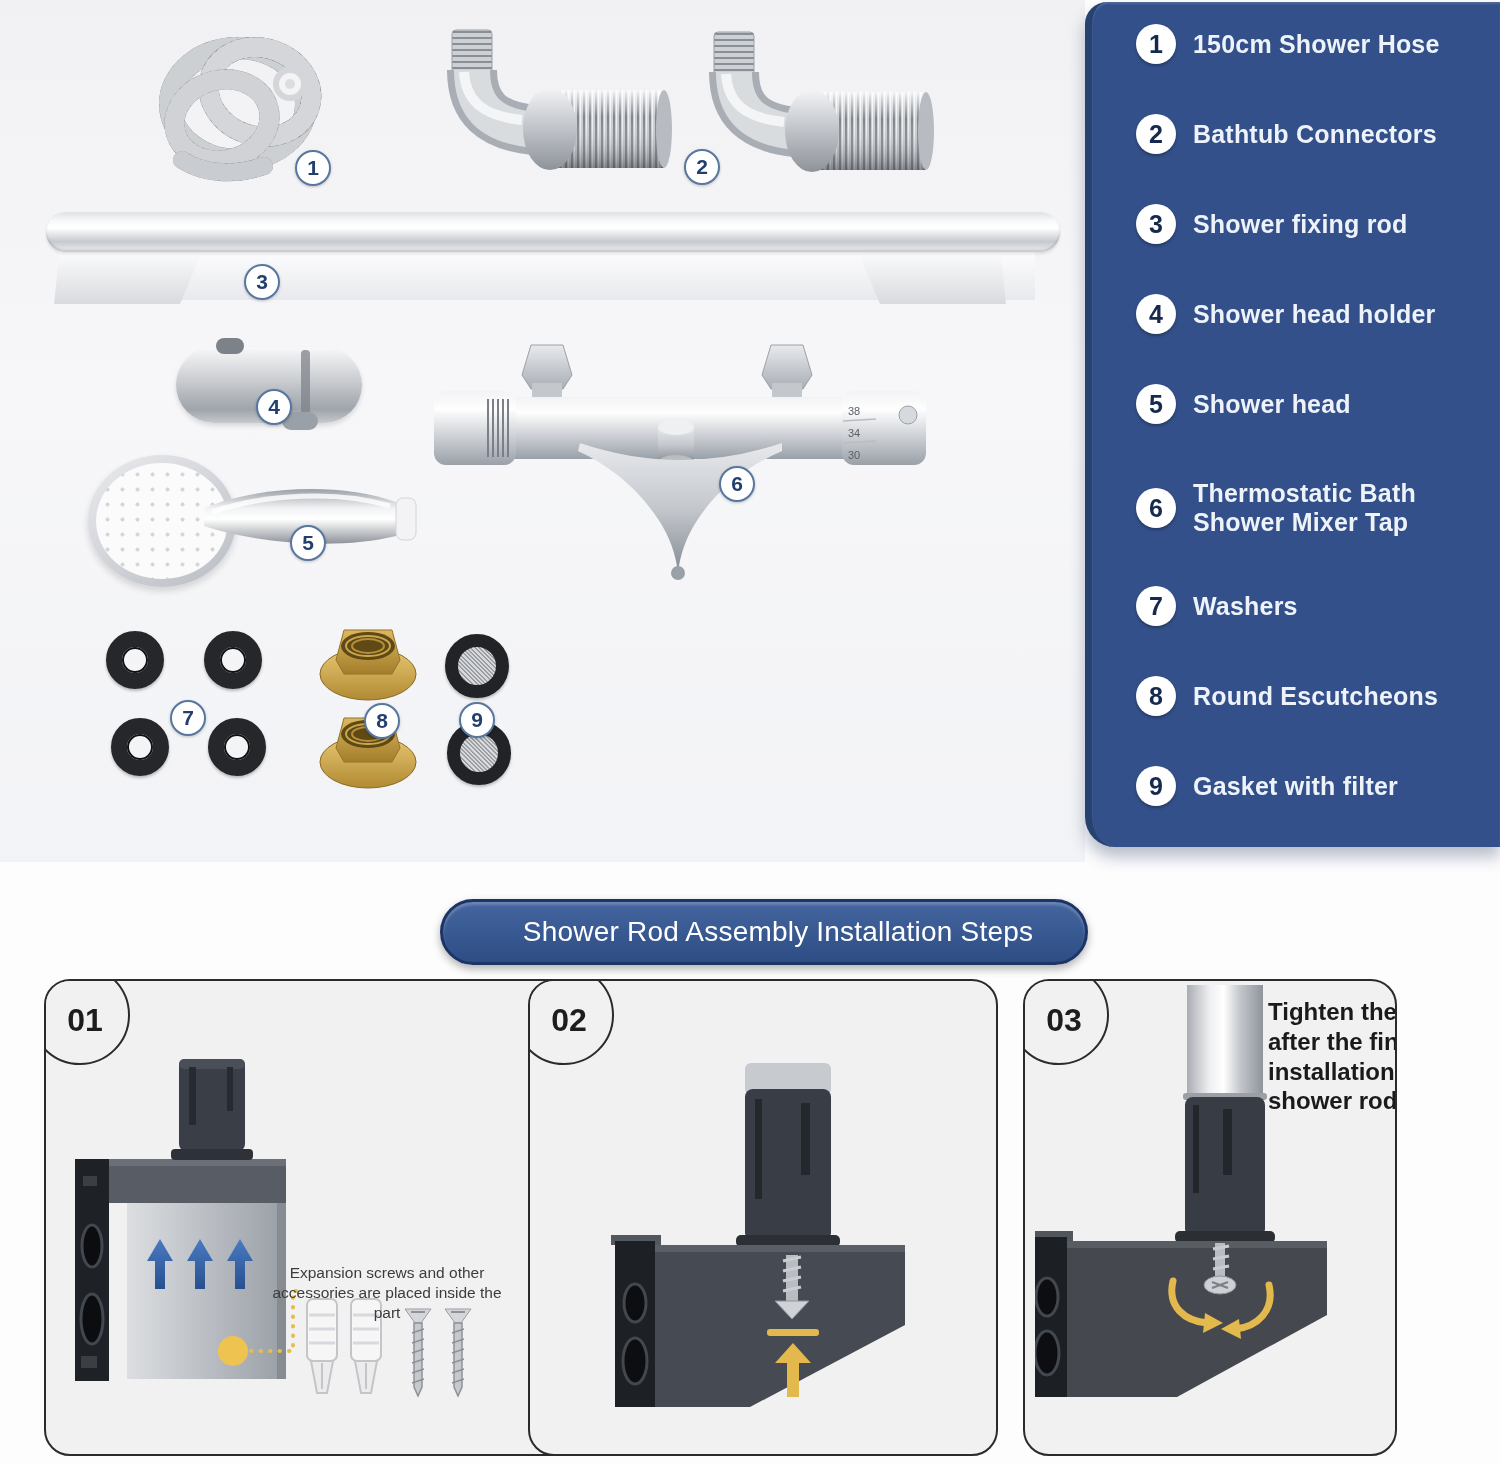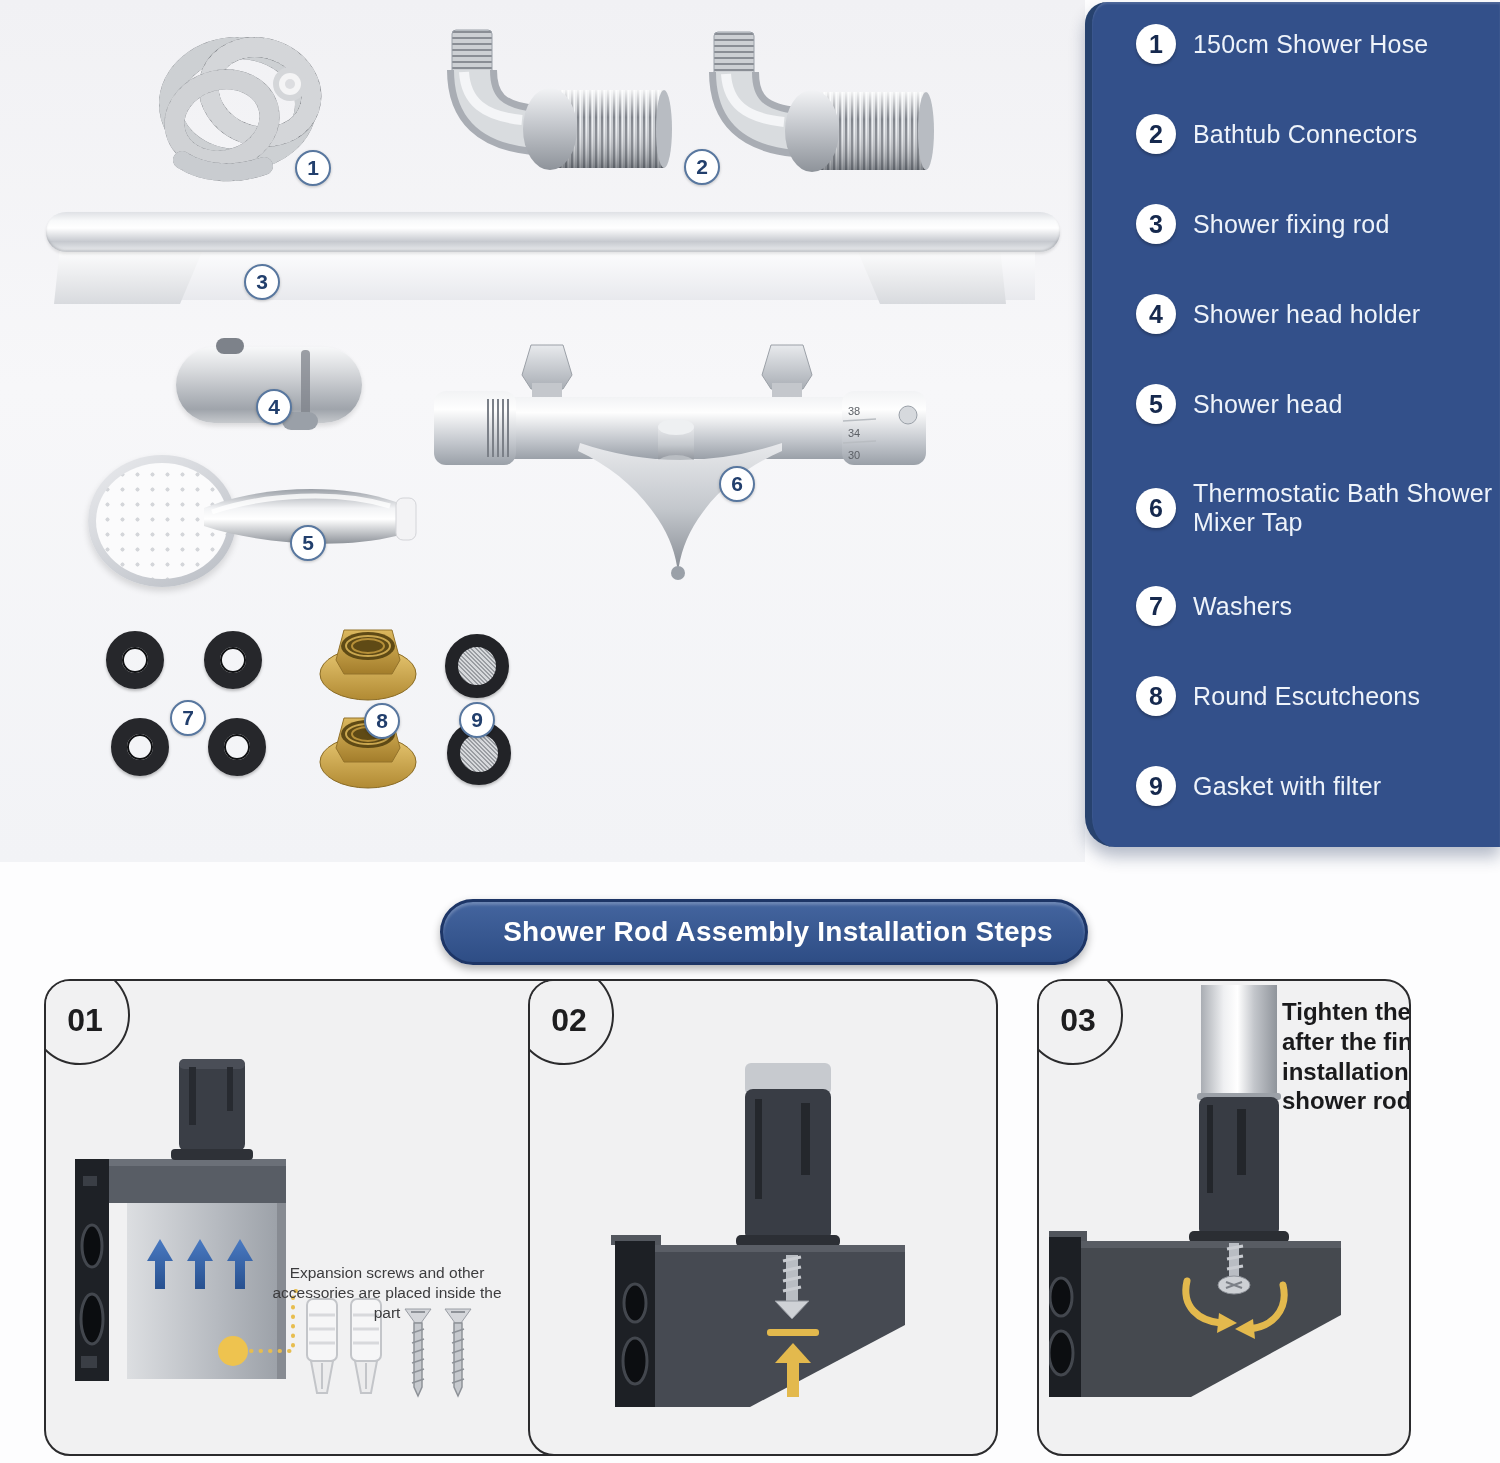--- a/index.html
+++ b/index.html
@@ -58,35 +58,35 @@
   
   .sidebar{position:absolute;left:1085px;top:2px;width:415px;height:845px;background:#33508a;
            border-radius:22px 0 0 30px;border-left:7px solid #27426e;
            box-shadow:0 10px 16px rgba(20,40,80,.30), inset 0 2px 2px rgba(255,255,255,.14);
            padding:22px 0 0 44px;}
   .litem{display:flex;align-items:center;gap:17px;height:40px;margin-bottom:50px;}
   .litem.tall{height:68px;margin-bottom:44px;}
   .lnum{flex:0 0 40px;width:40px;height:40px;border-radius:50%;background:#ffffff;color:#16294e;
         font-size:25px;font-weight:700;display:flex;align-items:center;justify-content:center;
         box-shadow:0 2px 3px rgba(0,0,0,.28);}
-  .llabel{color:#eef3fa;font-size:25px;font-weight:400;line-height:1.16;max-width:305px;letter-spacing:.2px;}
+  .llabel{color:#eef3fa;font-size:25px;font-weight:700;line-height:1.16;max-width:305px;letter-spacing:.2px;}
 
   
   .banner{position:absolute;left:440px;top:899px;width:648px;height:66px;border-radius:33px;
           background:linear-gradient(180deg,#44659f 0%,#2e4d85 100%);
           border:3px solid #1d3566;box-shadow:0 4px 8px rgba(0,0,0,.30), inset 0 3px 3px rgba(255,255,255,.22);
           display:flex;align-items:center;justify-content:center;}
-  .banner span{color:#ffffff;font-size:28px;font-weight:700;letter-spacing:.2px;margin-left:28px;}
+  .banner span{color:#ffffff;font-size:28px;font-weight:400;letter-spacing:.2px;margin-left:28px;}
 
   
   .panel{position:absolute;top:979px;height:477px;background:#f1f1f2;border:2.5px solid #2b2b2d;
          border-radius:26px;overflow:hidden;}
   .panel.p1{left:44px;width:534px;}
   .panel.p2{left:528px;width:470px;}
-  .panel.p3{left:1023px;width:374px;margin-left:14px;}
+  .panel.p3{left:1023px;width:374px;}
   .stepnum{position:absolute;top:-16px;left:-16px;width:100px;height:100px;border-radius:50%;
            background:#f1f1f2;border:2.5px solid #2b2b2d;display:flex;align-items:center;justify-content:center;
            font-size:32px;font-weight:700;color:#1d1d1f;padding:10px 0 0 10px;}
   .ptitle{position:absolute;top:16px;font-size:27px;font-weight:700;color:#1a1a1c;line-height:1.24;}
   .p1 .ptitle{left:142px;width:330px;}
   .p2 .ptitle{left:150px;width:340px;}
   .p3 .ptitle{left:243px;width:224px;font-size:24px;}
   .pnote{position:absolute;left:220px;top:282px;width:242px;font-size:15.5px;color:#3c3c3e;
          text-align:center;line-height:1.3;}
   .ill{position:absolute;}

